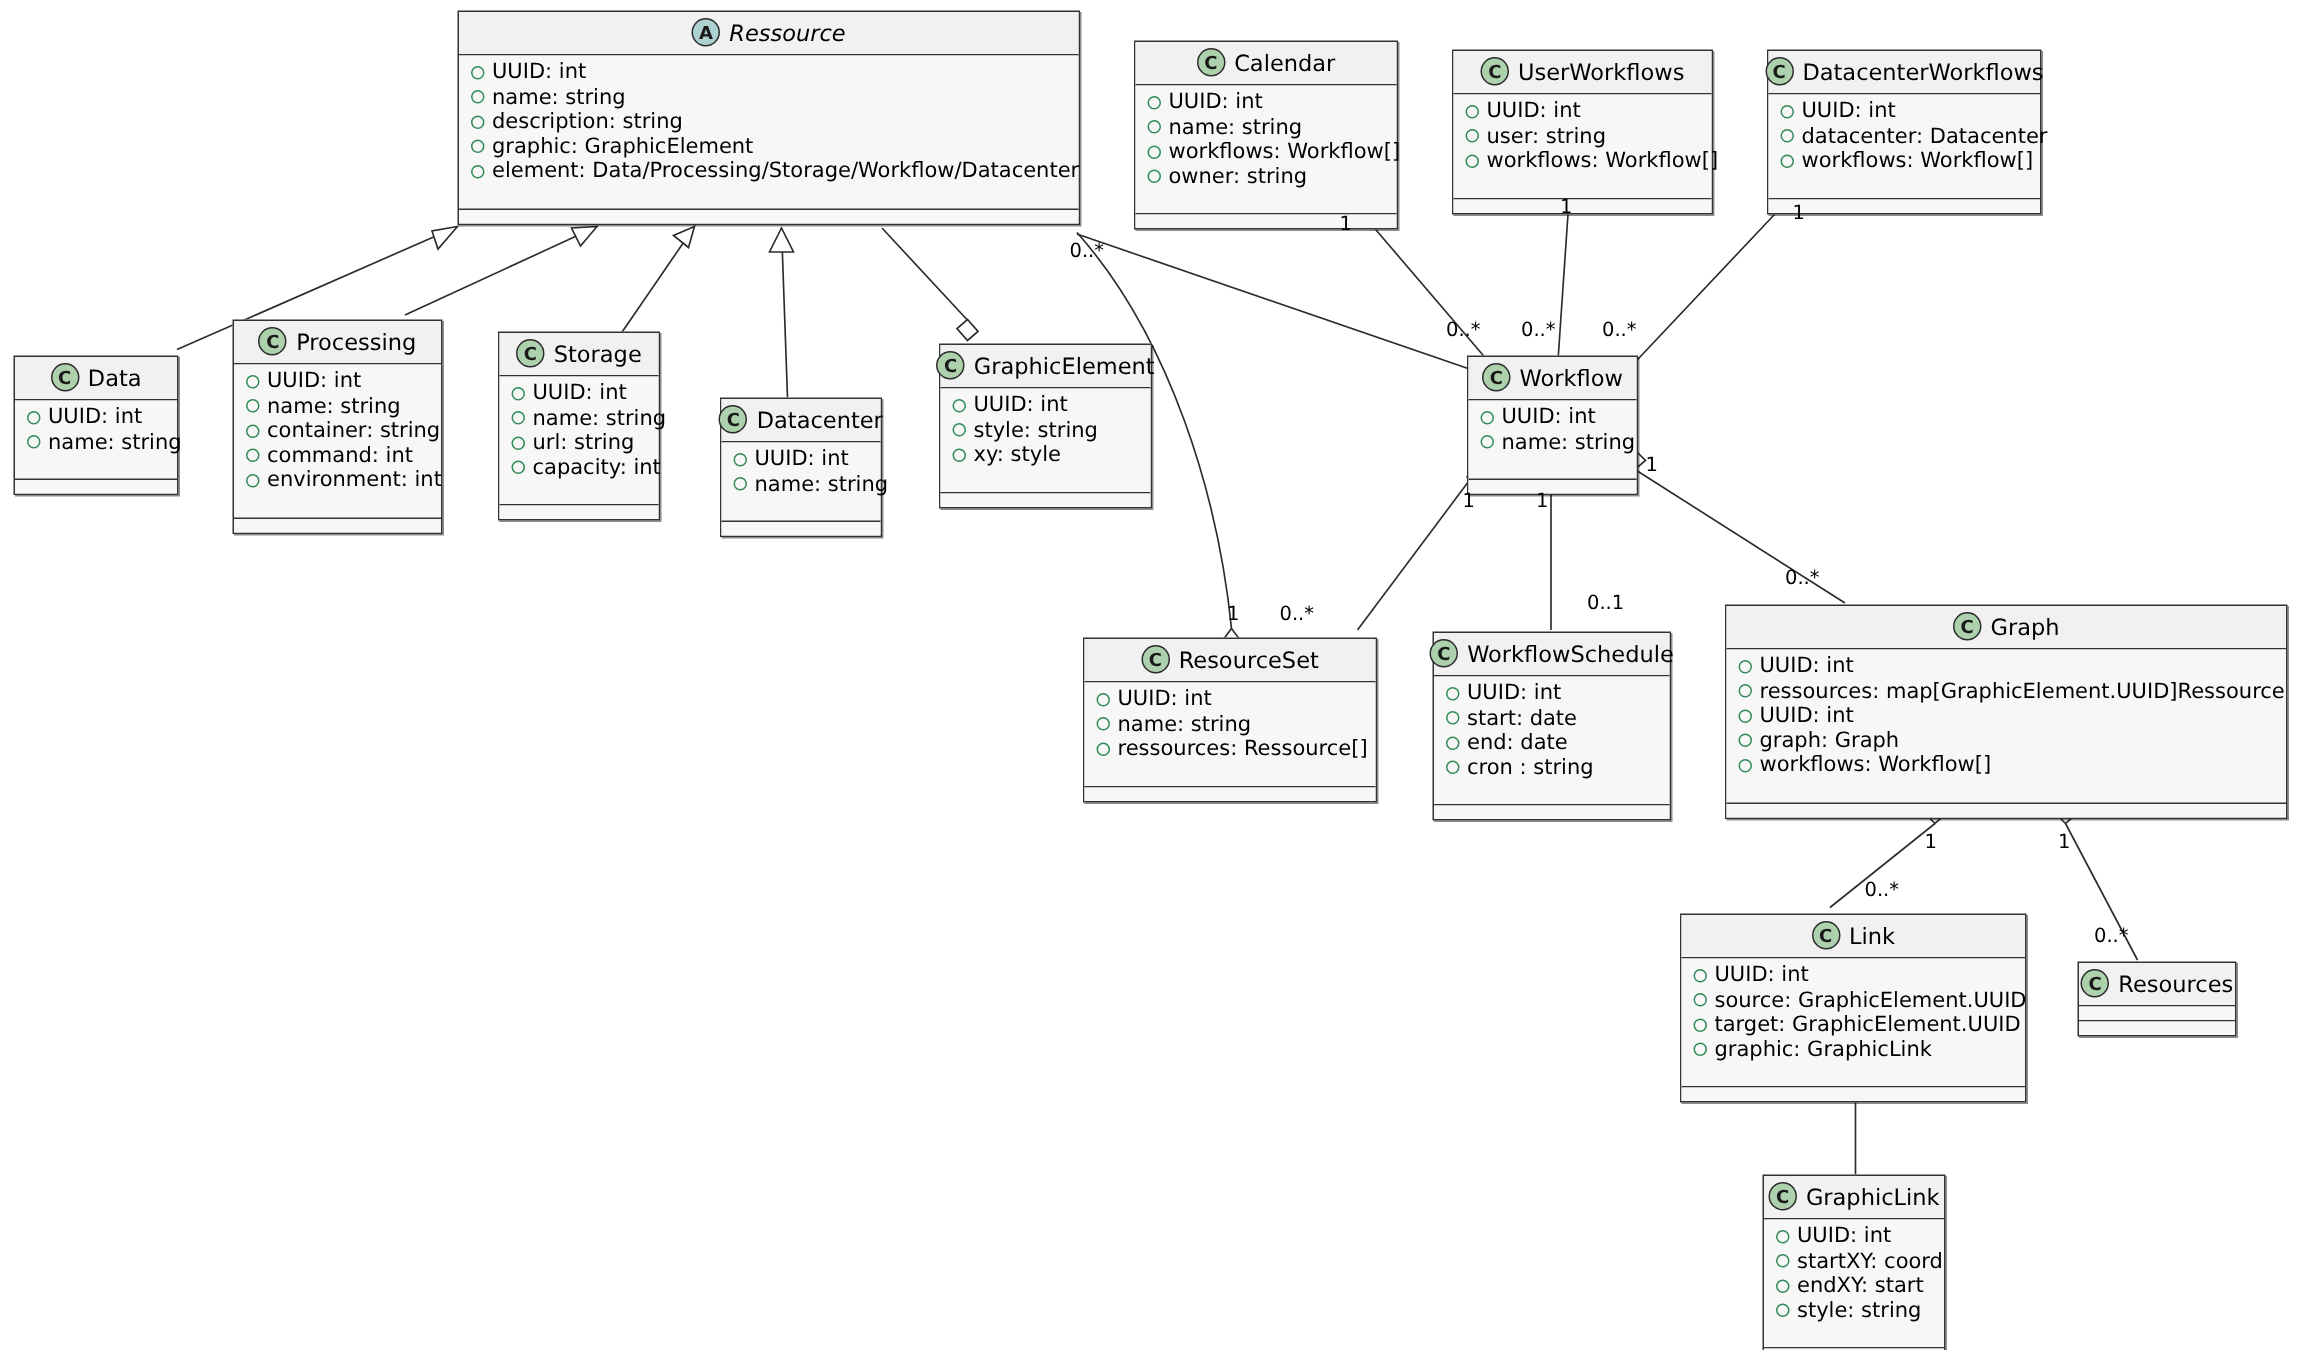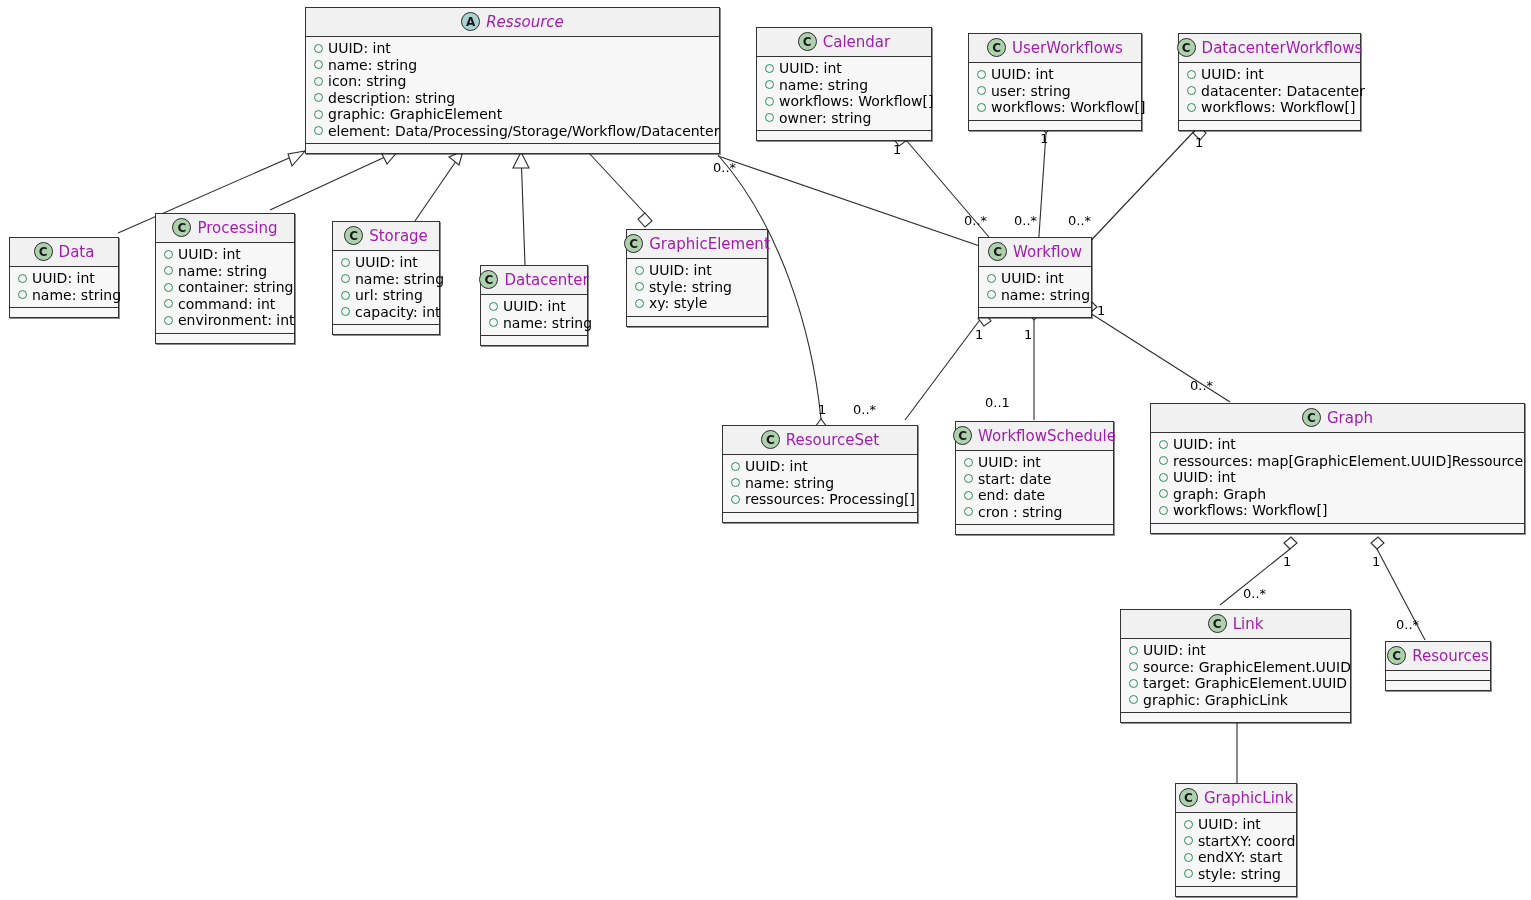--- a/index.html
+++ b/index.html
@@ -6,24 +6,24 @@
   body{width:1531px;height:900px;position:relative;overflow:hidden;
        font-family:"DejaVu Sans","Liberation Sans",sans-serif;}
   #canvas{position:absolute;left:0;top:0;width:1531px;height:900px;}
   svg.edges{position:absolute;left:0;top:0;width:1531px;height:900px;overflow:visible;}
 
   .uml{position:absolute;border:1px solid #333333;background:#FCFCFC;
        box-shadow:1px 1px 0 0 rgba(0,0,0,0.45);box-sizing:border-box;}
   .uml .hdr{background:#F1F1F1;border-bottom:1px solid #333333;
             padding:4px 8px 5px 8px;text-align:center;white-space:nowrap;
             display:flex;align-items:center;justify-content:center;gap:6px;}
-  .uml .hdr .nm{font-size:15px;color:#a21caf;}
+  .uml .hdr .nm{font-size:15px;color:#000000;}
   .uml.abstract .hdr .nm{font-style:italic;}
   .uml .attrs{background:#F7F7F7;border-bottom:1px solid #333333;
-              padding:3px 6px 4px 6px;}
+              padding:3px 6px 16px 6px;}
   .uml .attrs.empty{height:9px;padding:0;}
   .uml .methods{background:#F7F7F7;height:9px;}
   .uml .attr{font-size:14px;color:#000;white-space:nowrap;line-height:16.5px;
              padding-left:2px;display:flex;align-items:center;gap:5px;}
   .vis{display:inline-block;width:7px;height:7px;border:1px solid #2E8B57;
        border-radius:50%;background:transparent;flex:0 0 auto;}
 
   .icon{display:inline-block;width:19px;height:19px;border-radius:50%;
         border:1.6px solid #2b2b2b;box-sizing:border-box;position:relative;
         flex:0 0 auto;}
@@ -103,24 +103,20 @@
       <div class="attr">
           <i class="vis"></i>
           <span>UUID: int</span>
         </div>
       <div class="attr">
           <i class="vis"></i>
           <span>name: string</span>
         </div>
       <div class="attr">
           <i class="vis"></i>
-          <span>icon: string</span>
-        </div>
-      <div class="attr">
-          <i class="vis"></i>
           <span>description: string</span>
         </div>
       <div class="attr">
           <i class="vis"></i>
           <span>graphic: GraphicElement</span>
         </div>
       <div class="attr">
           <i class="vis"></i>
           <span>element: Data/Processing/Storage/Workflow/Datacenter</span>
         </div>
@@ -359,21 +355,21 @@
       <div class="attr">
           <i class="vis"></i>
           <span>UUID: int</span>
         </div>
       <div class="attr">
           <i class="vis"></i>
           <span>name: string</span>
         </div>
       <div class="attr">
           <i class="vis"></i>
-          <span>ressources: Processing[]</span>
+          <span>ressources: Ressource[]</span>
         </div>
     </div>
     <div class="methods"></div>
   </div>
 
   <div class="uml" style="left:955px;top:421px;width:159px;">
     <div class="hdr">
       <span class="icon cls">
           <span>C</span>
         </span>
@@ -503,21 +499,21 @@
       <div class="mult" style="left: 713px; top: 160px;">0..*</div>
       <div class="mult" style="left: 893px; top: 142px;">1</div>
       <div class="mult" style="left: 1040px; top: 131px;">1</div>
       <div class="mult" style="left: 1195px; top: 135px;">1</div>
       <div class="mult" style="left: 964px; top: 213px;">0..*</div>
       <div class="mult" style="left: 1014px; top: 213px;">0..*</div>
       <div class="mult" style="left: 1068px; top: 213px;">0..*</div>
       <div class="mult" style="left: 1097px; top: 303px;">1</div>
       <div class="mult" style="left: 975px; top: 327px;">1</div>
       <div class="mult" style="left: 1024px; top: 327px;">1</div>
-      <div class="mult" style="left: 985px; top: 395px;">0..1</div>
+      <div class="mult" style="left: 1058px; top: 395px;">0..1</div>
       <div class="mult" style="left: 1190px; top: 378px;">0..*</div>
       <div class="mult" style="left: 818px; top: 402px;">1</div>
       <div class="mult" style="left: 853px; top: 402px;">0..*</div>
       <div class="mult" style="left: 1283px; top: 554px;">1</div>
       <div class="mult" style="left: 1372px; top: 554px;">1</div>
       <div class="mult" style="left: 1243px; top: 586px;">0..*</div>
       <div class="mult" style="left: 1396px; top: 617px;">0..*</div>
     </div>
 
 </div>

